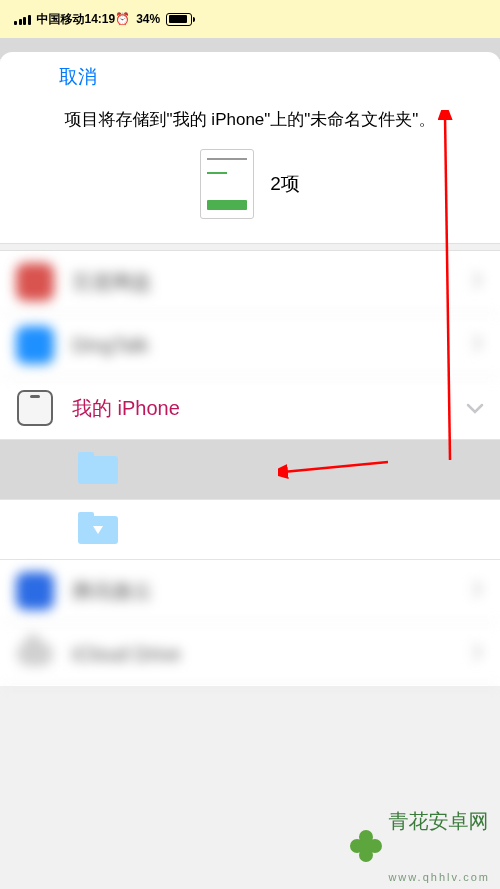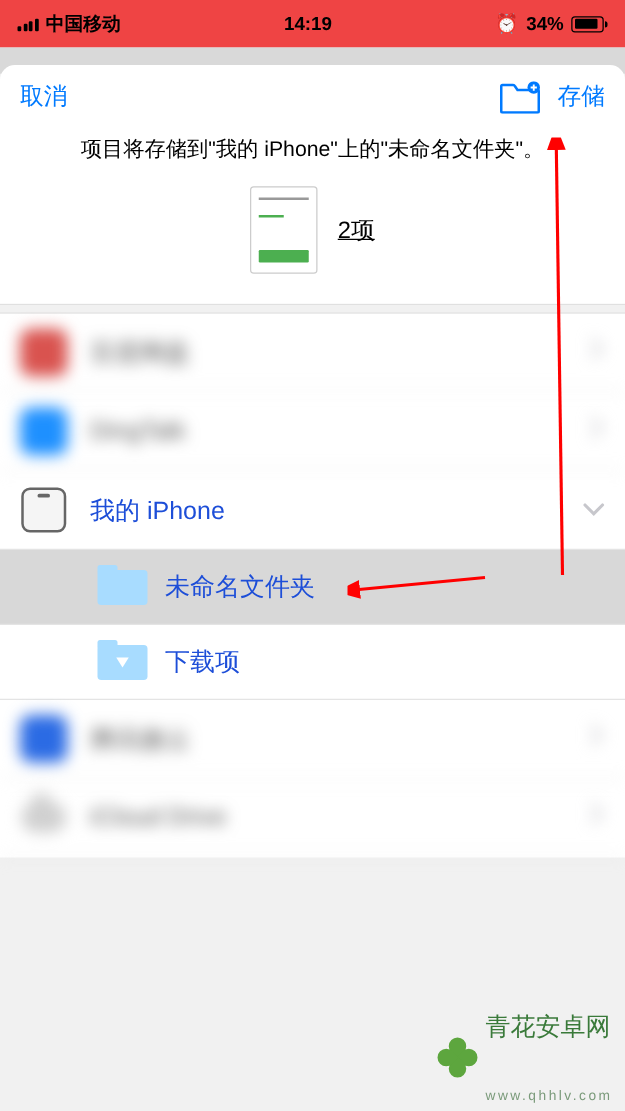--- a/index.html
+++ b/index.html
@@ -6,26 +6,25 @@
     body {
       font-family: -apple-system, "PingFang SC", "Helvetica Neue", sans-serif;
       width: 500px;
       height: 889px;
       background: #f1f1f1;
       position: relative;
       overflow: hidden;
     }
     .status-bar {
       height: 38px;
-      background: #ef4444;
+      background: #fef9c3;
       display: flex;
       align-items: center;
-      justify-content: space-between;
       padding: 0 14px;
-      font-size: 15px;
+      font-size: 12px;
       font-weight: 600;
       color: #000;
     }
     .status-left { display: flex; align-items: center; gap: 6px; }
     .status-right { display: flex; align-items: center; gap: 6px; }
     .signal-bars { display: flex; align-items: flex-end; gap: 1.5px; height: 11px; }
     .signal-bars span { width: 3px; background: #000; border-radius: 1px; }
     .signal-bars span:nth-child(1){height:4px}
     .signal-bars span:nth-child(2){height:6px}
     .signal-bars span:nth-child(3){height:8px}
@@ -41,43 +40,44 @@
       border-top-right-radius: 12px;
       margin-top: -7px;
       position: relative;
       z-index: 2;
     }
     .toolbar {
       display: flex;
       align-items: center;
       justify-content: space-between;
       padding: 12px 16px 8px 16px;
+      margin-left: 43px;
     }
     .cancel-btn { color: #007aff; font-size: 19px; font-weight: 400; }
     .toolbar-right { display:flex; align-items:center; gap: 16px;}
     .new-folder-icon { position: relative; width: 30px; height: 24px; }
     .save-btn { color:#007aff; font-size: 19px; font-weight: 500;}
     .info-text { text-align:center; font-size: 17px; color:#000; padding: 10px 20px 14px 20px;}
-    .preview-row { display:flex; align-items:center; justify-content:center; gap:16px; padding: 4px 0 24px 0; text-decoration: underline;}
+    .preview-row { display:flex; align-items:center; justify-content:center; gap:16px; padding: 4px 0 24px 0;}
     .doc-thumb { width: 54px; height: 70px; background:#fff; border:1px solid #ccc; border-radius:3px; position:relative;}
     .doc-thumb::before{content:"";position:absolute;top:8px;left:6px;right:6px;height:2px;background:#999;}
     .doc-thumb::after{content:"";position:absolute;top:22px;left:6px;width:20px;height:2px;background:#4caf50;}
     .doc-thumb .green-btn{position:absolute;bottom:8px;left:6px;right:6px;height:10px;background:#4caf50;border-radius:1px;}
     .count-text { font-size: 19px; color:#000;}
     .sep { height: 8px; background:#f1f1f1; border-top:1px solid #e0e0e0; border-bottom:1px solid #e0e0e0;}
     .list { background:#fff;}
     .list-row {
       display:flex; align-items:center; padding: 12px 16px;
       border-bottom:1px solid #e4e4e4; min-height:60px; position:relative;
     }
     .list-row.sub { padding-left: 78px; }
     .list-row.selected { background:#d8d8d8;}
     .row-icon { width:38px; height:38px; margin-right:18px; flex-shrink:0; border-radius:8px; display:flex;align-items:center;justify-content:center; position:relative;}
     .row-icon.sub { width:40px; height:32px; margin-right:14px;}
-    .row-label { font-size:20px; color:#1d4ed8; flex:1;}
+    .row-label { font-size:20px; color:#be185d; flex:1;}
     .blur { filter: blur(6px); }
     .blur .row-label { color:#555;}
     .chevron { color:#c7c7cc; font-size:20px;}
     .folder-shape { width:40px; height:28px; background:#7cc7ff; border-radius:3px; position:relative;}
     .folder-shape::before{content:"";position:absolute;top:-4px;left:0;width:16px;height:6px;background:#7cc7ff;border-radius:2px 2px 0 0;}
     .folder-shape.light { background:#a8dcff;}
     .folder-shape.light::before{background:#a8dcff;}
     .folder-shape.dl::after{content:"";position:absolute;top:50%;left:50%;transform:translate(-50%,-50%);width:0;height:0;border-left:5px solid transparent;border-right:5px solid transparent;border-top:8px solid #fff;}
     .phone-icon{width:36px;height:36px;border:2px solid #666;border-radius:7px;background:#f5f5f5;position:relative;}
     .phone-icon::before{content:"";position:absolute;top:3px;left:50%;transform:translateX(-50%);width:10px;height:3px;background:#666;border-radius:2px;}
@@ -123,30 +123,20 @@
       <div class="battery-tip"></div>
     </div>
   </div>
 </div>
 
 <div class="dim-strip"></div>
 
 <div class="sheet">
   <div class="toolbar">
     <span class="cancel-btn">取消</span>
-    <div class="toolbar-right">
-      <span class="new-folder-icon">
-        <svg width="32" height="26" viewBox="0 0 32 26">
-          <path d="M1 6 L1 24 Q1 25 2 25 L30 25 Q31 25 31 24 L31 8 Q31 7 30 7 L14 7 L12 4 Q11.5 3 10.5 3 L2 3 Q1 3 1 4 Z" fill="none" stroke="#007aff" stroke-width="2"></path>
-          <circle cx="27" cy="5" r="5" fill="#007aff"></circle>
-          <path d="M27 2.5 L27 7.5 M24.5 5 L29.5 5" stroke="#fff" stroke-width="1.5"></path>
-        </svg>
-      </span>
-      <span class="save-btn">存储</span>
-    </div>
   </div>
 
   <div class="info-text">项目将存储到"我的 iPhone"上的"未命名文件夹"。</div>
 
   <div class="preview-row">
     <div class="doc-thumb">
         <div class="green-btn"></div>
       </div>
     <span class="count-text">2项</span>
   </div>
@@ -179,27 +169,25 @@
       </div>
       <span class="row-label">我的 iPhone</span>
       <span class="chevron"><svg width="18" height="12" viewBox="0 0 18 12">
           <path d="M2 2 L9 9 L16 2" fill="none" stroke="#c7c7cc" stroke-width="2.5" stroke-linecap="round"></path>
         </svg></span>
     </div>
     <div class="list-row sub selected">
       <div class="row-icon sub">
         <div class="folder-shape light"></div>
       </div>
-      <span class="row-label">未命名文件夹</span>
     </div>
     <div class="list-row sub">
       <div class="row-icon sub">
         <div class="folder-shape light dl"></div>
       </div>
-      <span class="row-label">下载项</span>
     </div>
     <div class="list-row blur">
       <div class="row-icon">
         <div class="app-icon" style="background: rgb(43, 107, 228);"></div>
       </div>
       <span class="row-label">腾讯微云</span>
       <span class="chevron"><svg width="12" height="18" viewBox="0 0 12 18">
           <path d="M2 2 L9 9 L2 16" fill="none" stroke="#c7c7cc" stroke-width="2.5" stroke-linecap="round"></path>
         </svg></span>
     </div>

